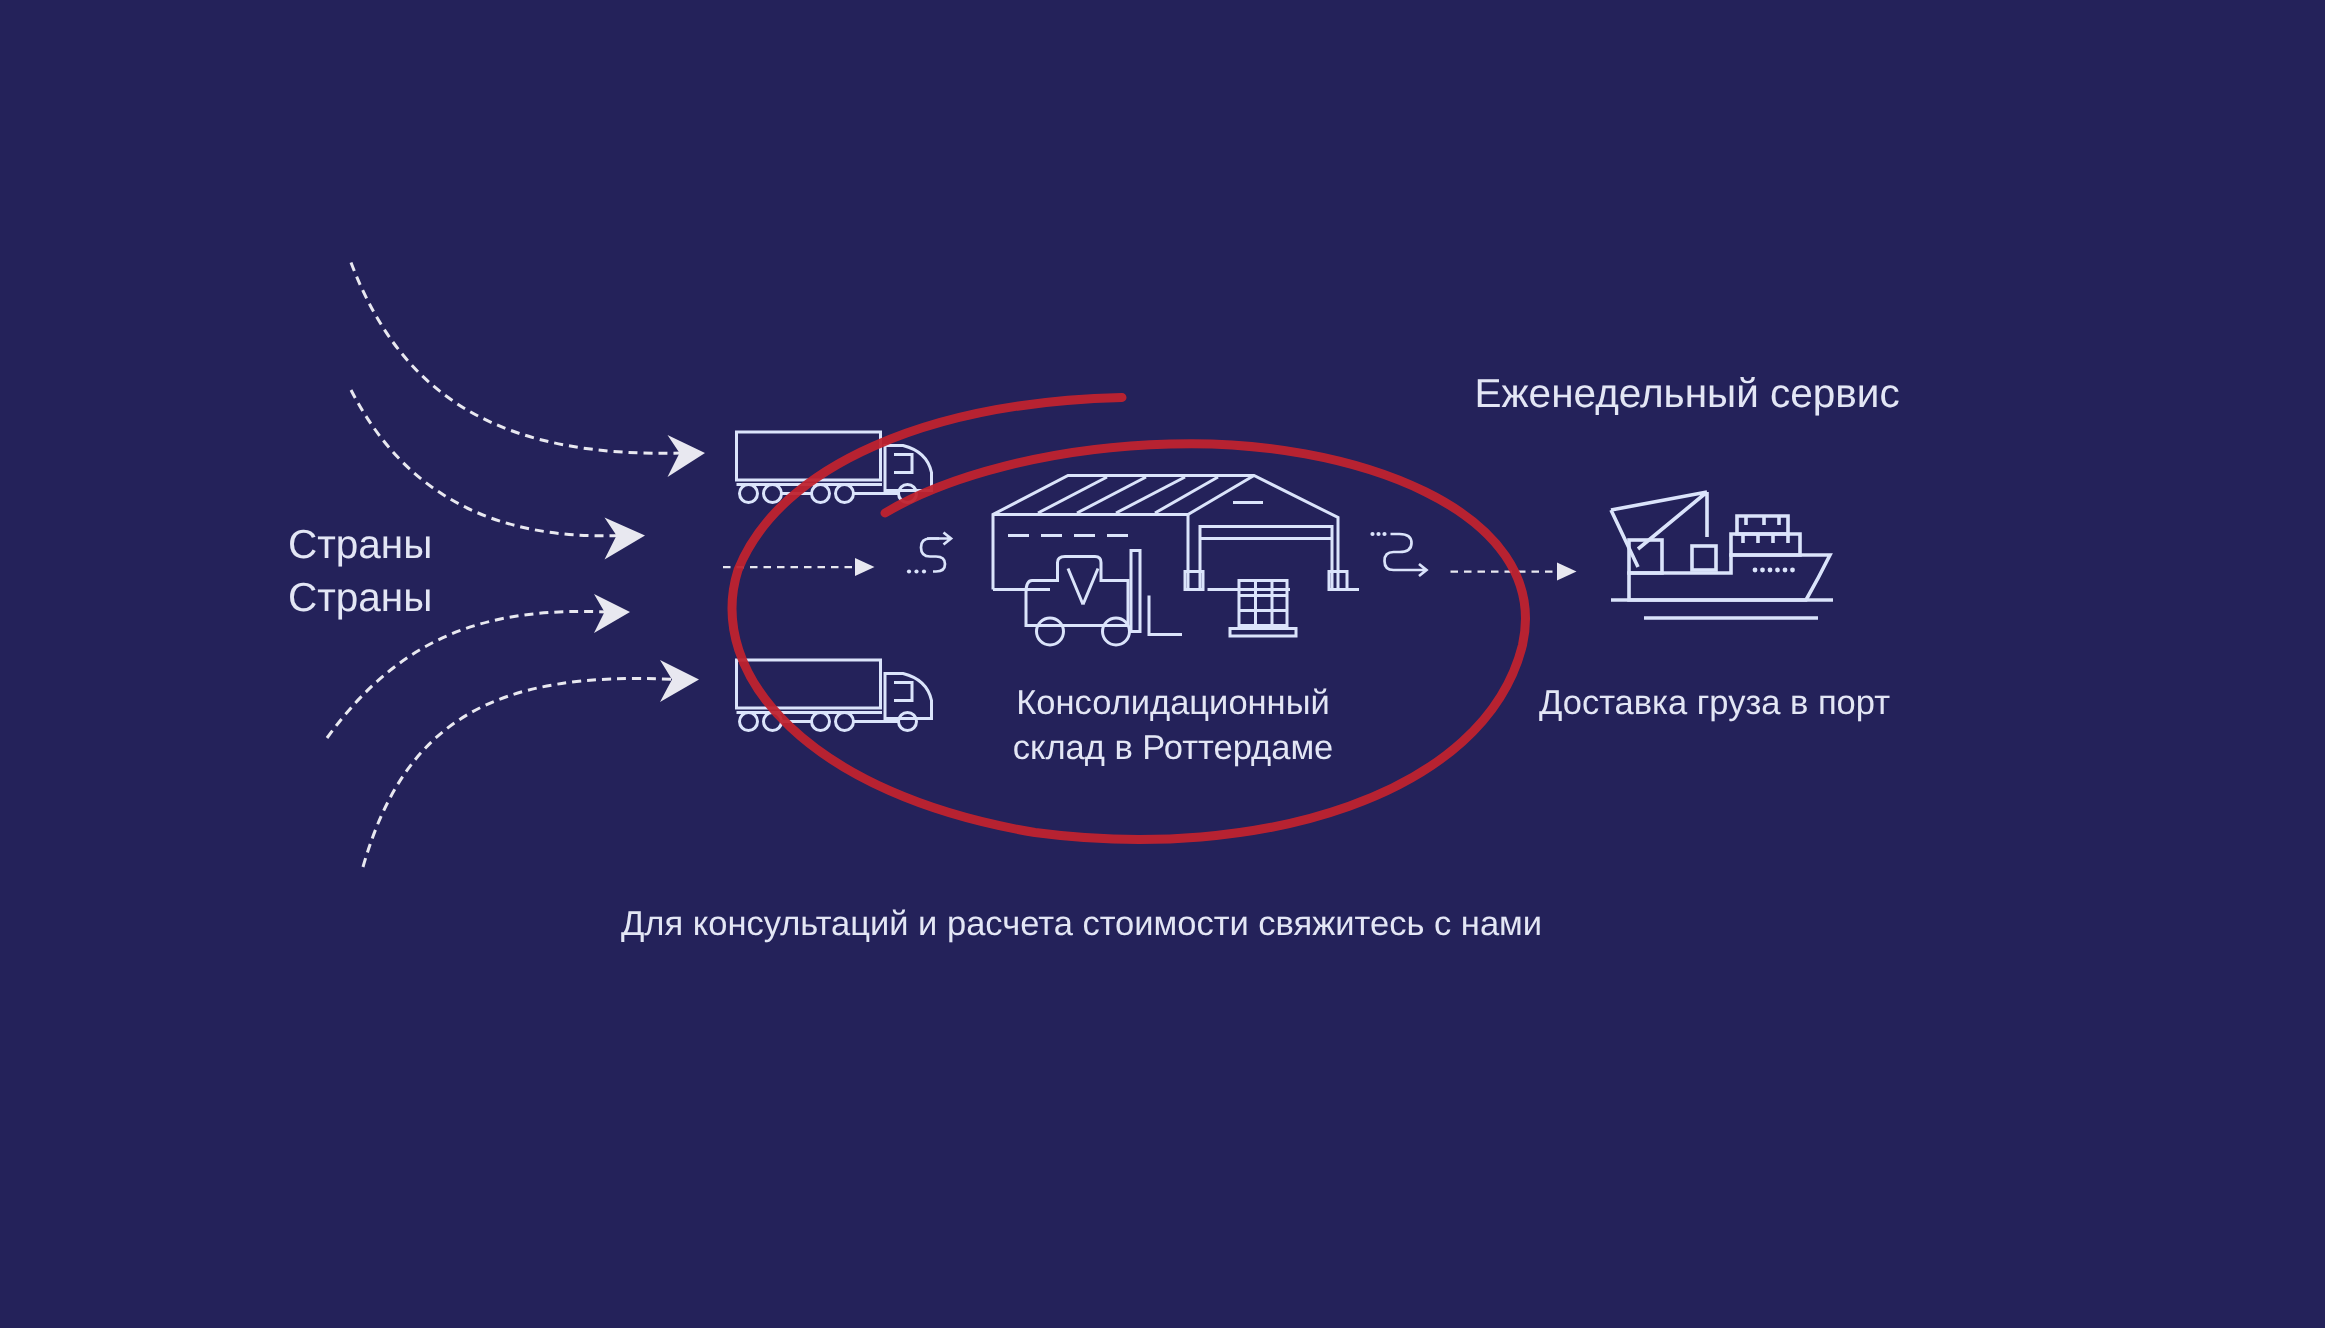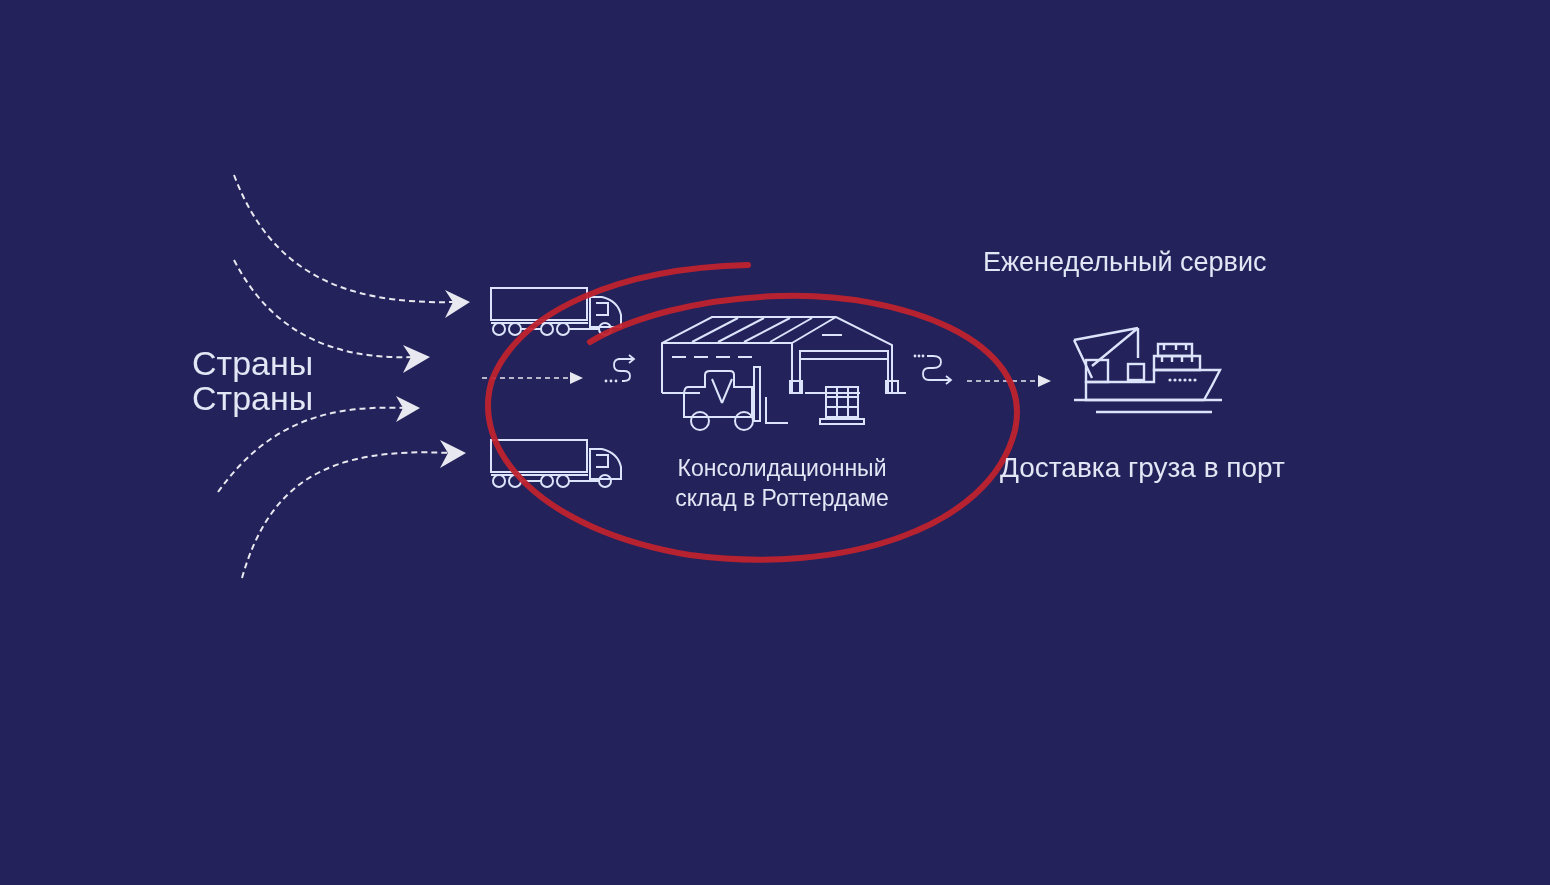--- a/index.html
+++ b/index.html
@@ -6,24 +6,24 @@
     body {
       width: 1550px; height: 885px; overflow: hidden;
       background: #24225a;
       font-family: "Liberation Sans", sans-serif;
       position: relative;
     }
     .canvas { position: absolute; left: 0; top: 0; width: 1550px; height: 885px; }
     .label {
       position: absolute; color: #e3e6f5; line-height: 1.2; white-space: nowrap;
     }
-    .origin-label { left: 192px; top: 346px; font-size: 34px; line-height: 35px; }
+    .origin-label { left: 192px; top: 346px; font-size: 27px; line-height: 35px; }
     .service-label { left: 983px; top: 246px; font-size: 27px; }
     .warehouse-label { left: 640px; top: 453px; width: 284px; text-align: center; font-size: 23px; line-height: 30px; }
-    .port-label { left: 1000px; top: 453px; width: 286px; text-align: left; font-size: 28px; line-height: 30px; }
+    .port-label { left: 1000px; top: 453px; width: 286px; text-align: center; font-size: 23px; line-height: 30px; }
     .footer-label { left: 414px; top: 602px; font-size: 23px; }
     .icon { position: absolute; }
     svg { overflow: visible; }
   </style>
 </head>
 <body>
 
 <div class="canvas">
 
   <svg class="icon" style="left:0;top:0;" width="1550" height="885">
@@ -167,13 +167,14 @@
 
   <div class="label warehouse-label">
     <div>Консолидационный</div>
     <div>склад в Роттердаме</div>
   </div>
 
   <div class="label port-label">
     <div>Доставка груза в порт</div>
   </div>
 
+  <div class="label footer-label">Для консультаций и расчета стоимости свяжитесь с нами</div>
 </div>
 
 </body></html>

